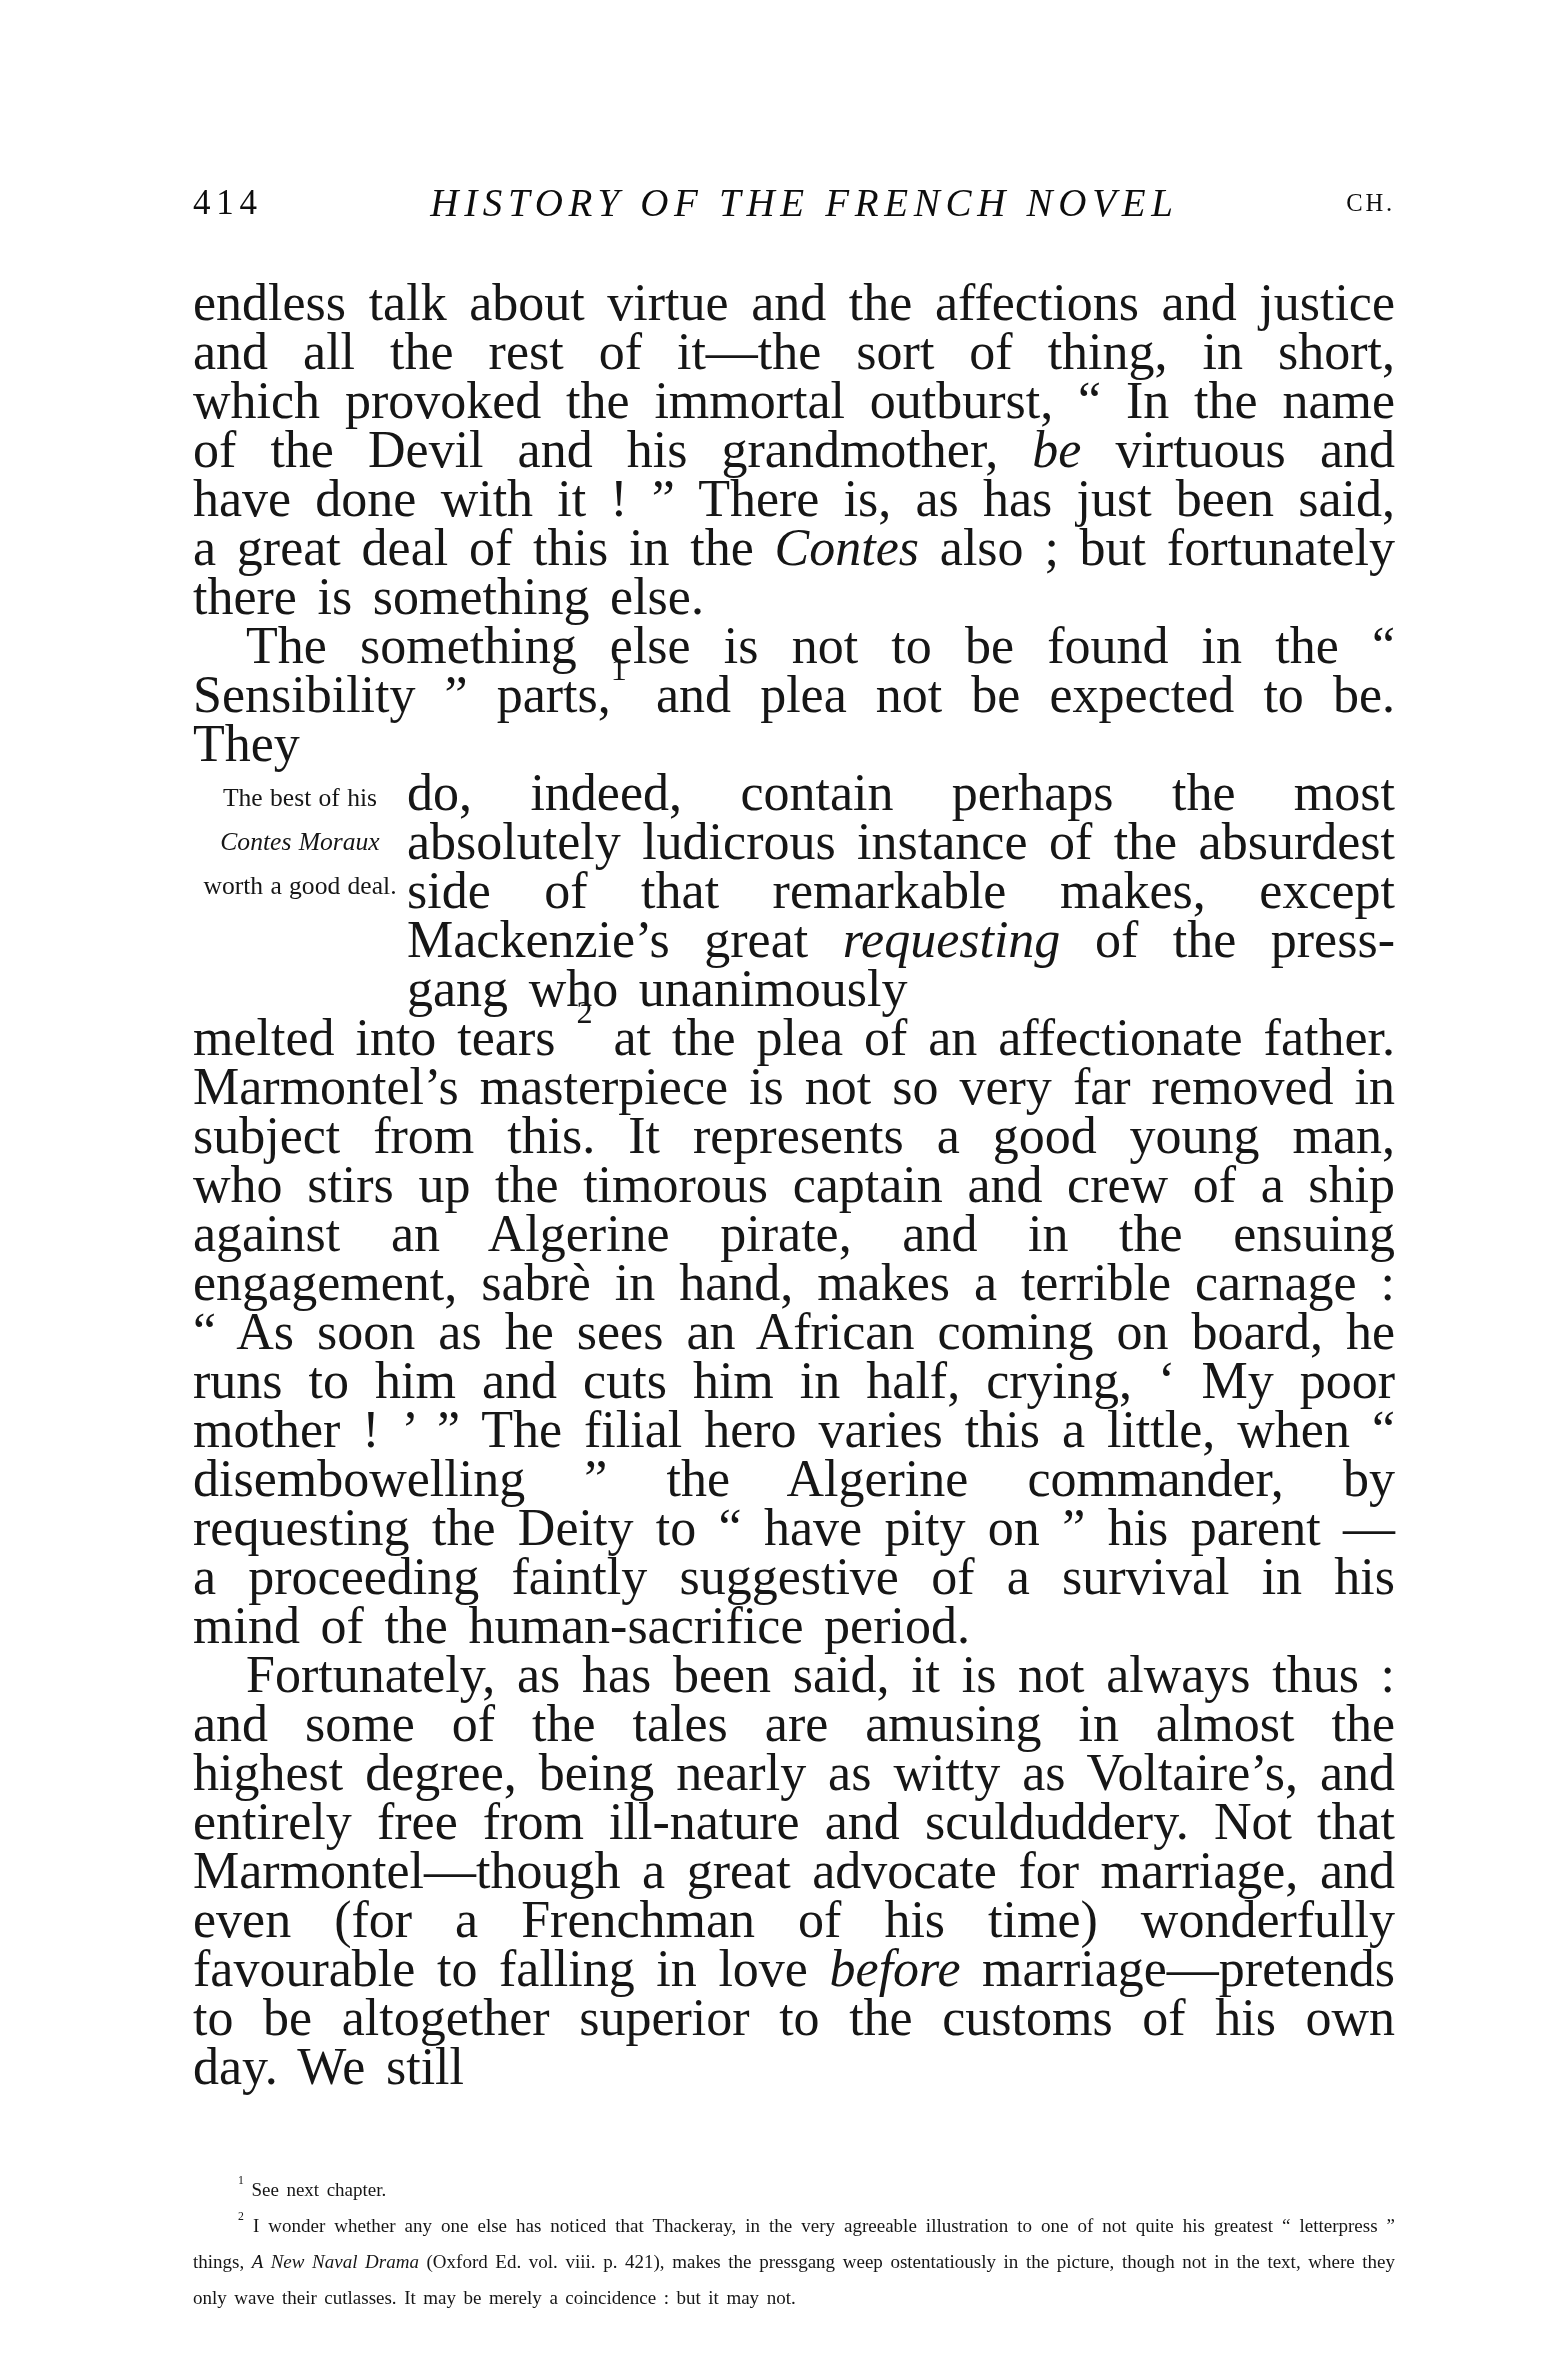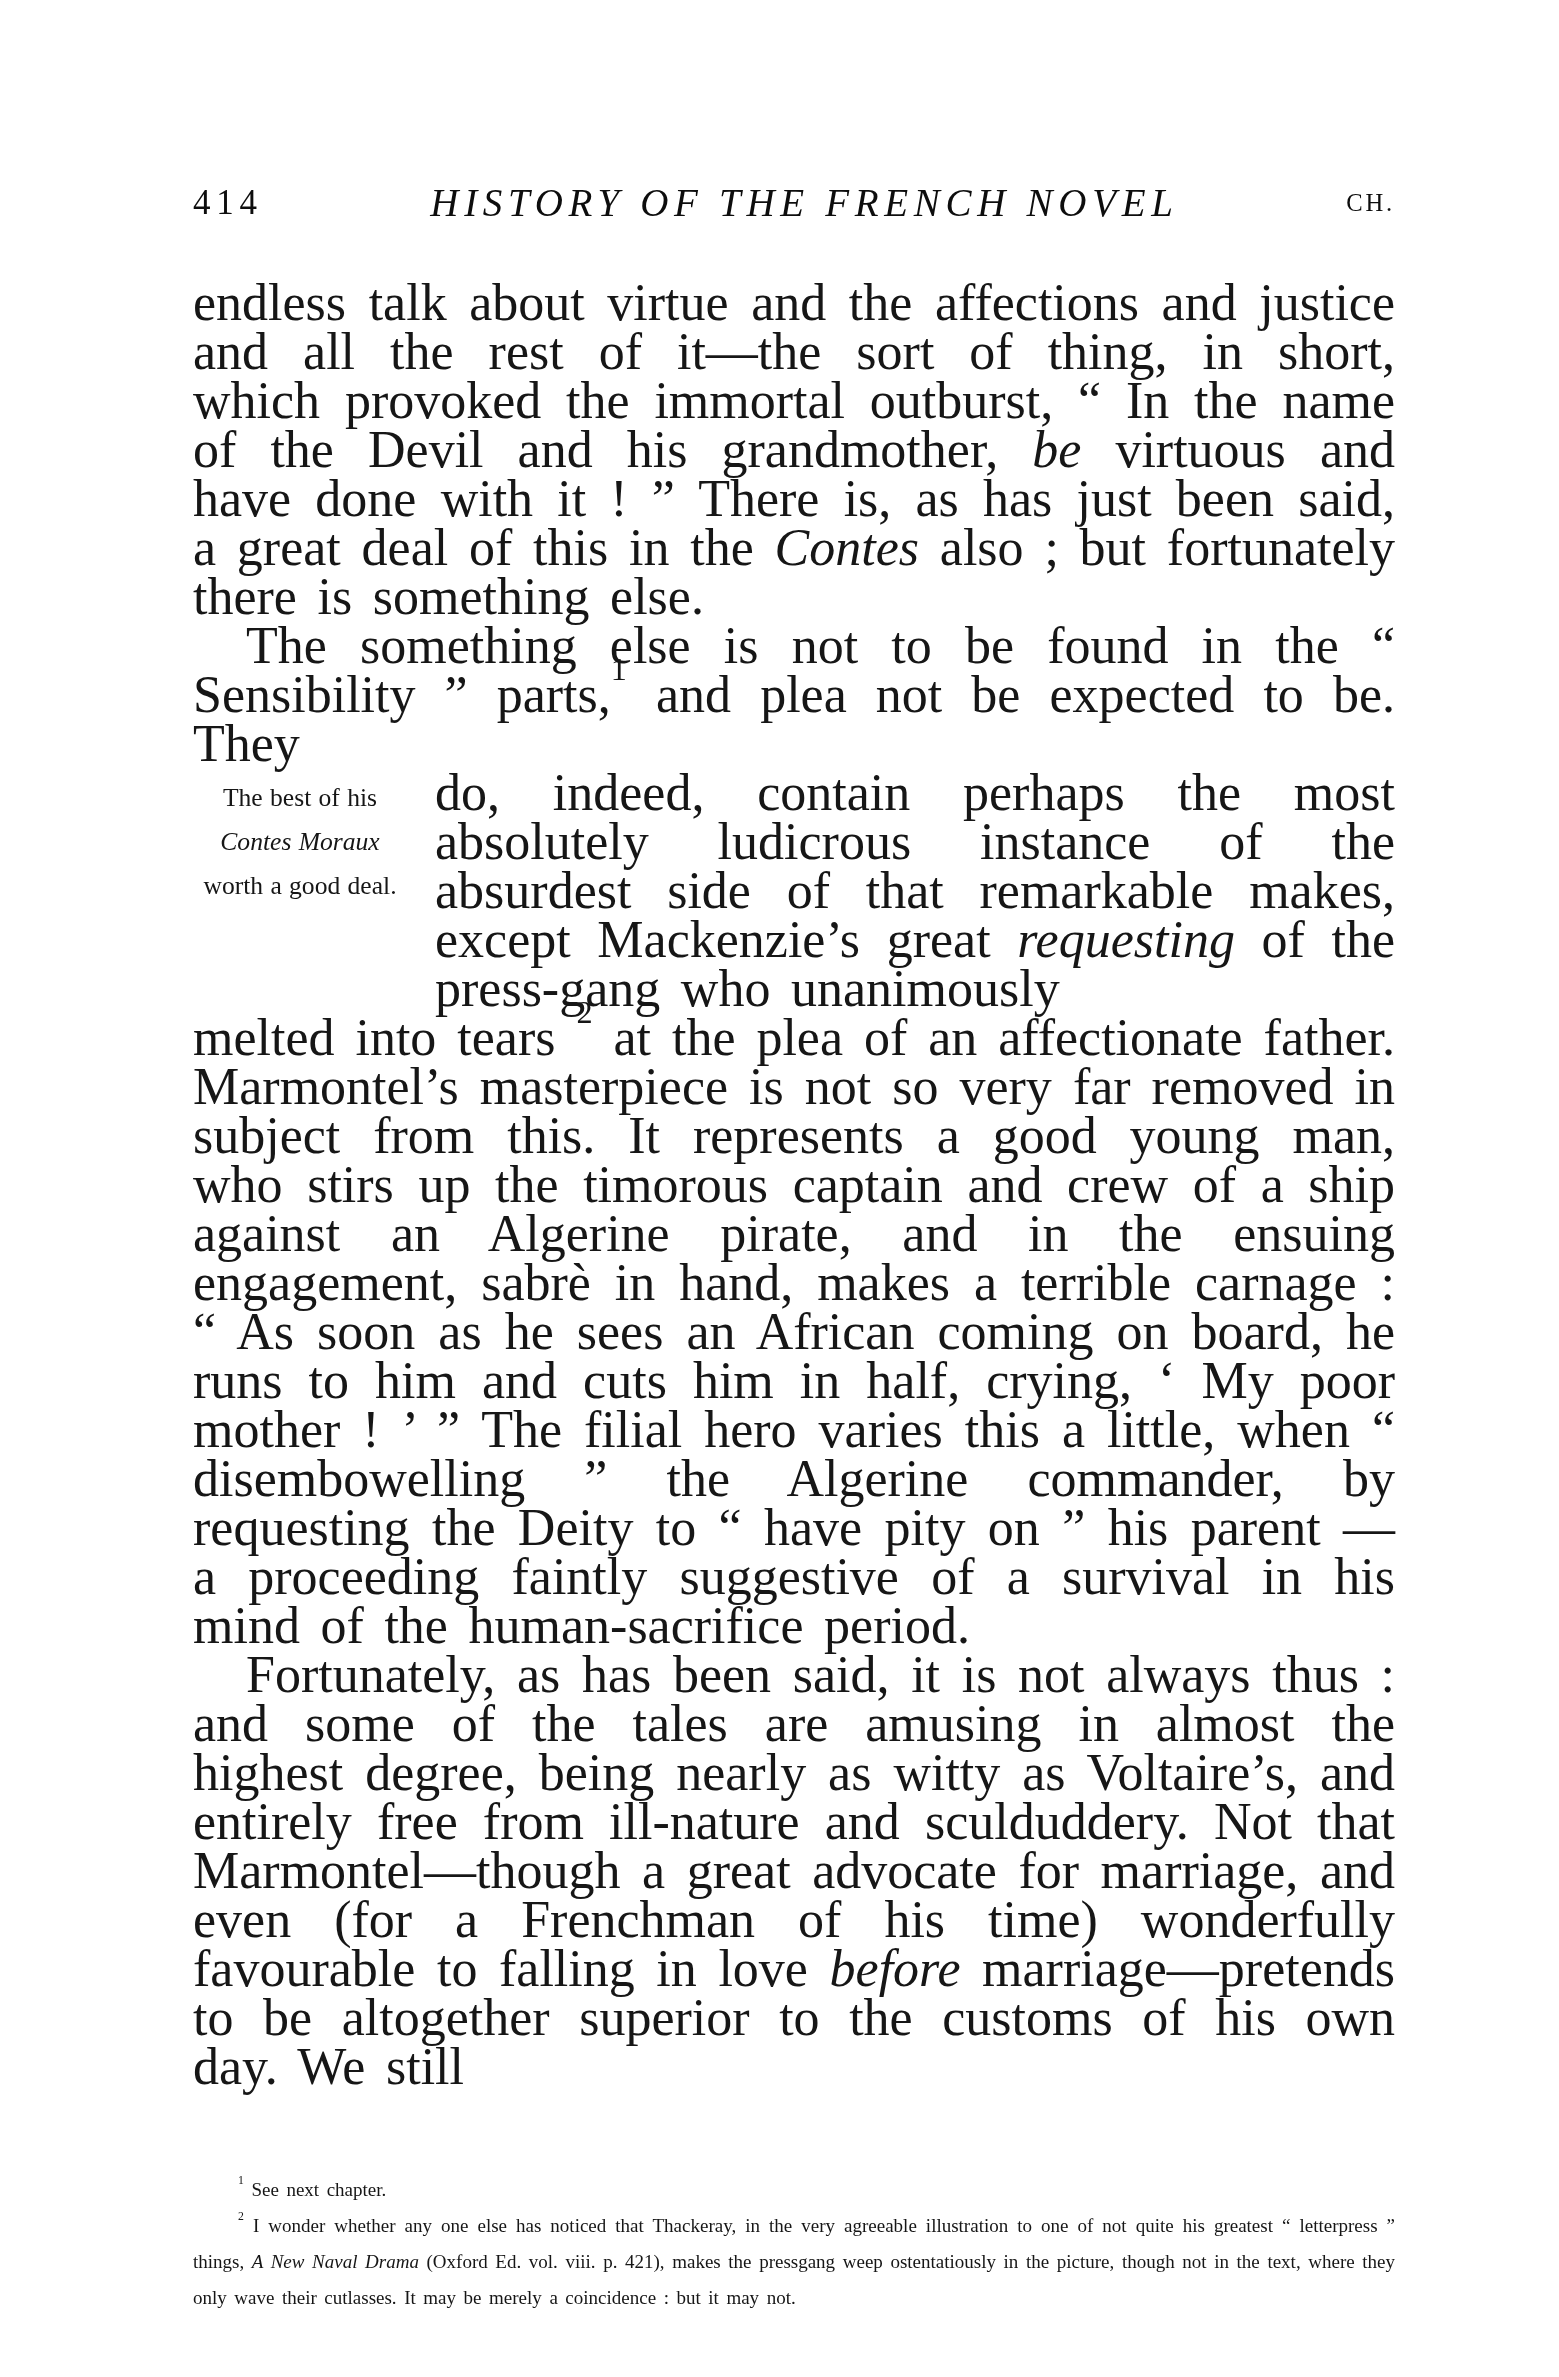--- a/index.html
+++ b/index.html
@@ -30,21 +30,21 @@
   }
   .chmark { font-size: 24.6px; letter-spacing: 2.8px; }
   main p, .sidebody p {
     font-size: 52px;
     line-height: 49px;
     text-align: justify;
     margin: 0;
     word-spacing: 7.6px;
   }
   .indent { text-indent: 53px; }
-  .siderow { display: flex; align-items: flex-start; gap: 28px; }
+  .siderow { display: flex; align-items: flex-start; }
   .sidenote {
     flex: 0 0 214px;
     font-size: 25.6px;
     line-height: 44px;
     text-align: center;
     padding-top: 7.6px;
     word-spacing: 0.9px;
   }
   .sidebody { flex: 1; }
   .i { font-style: italic; }

